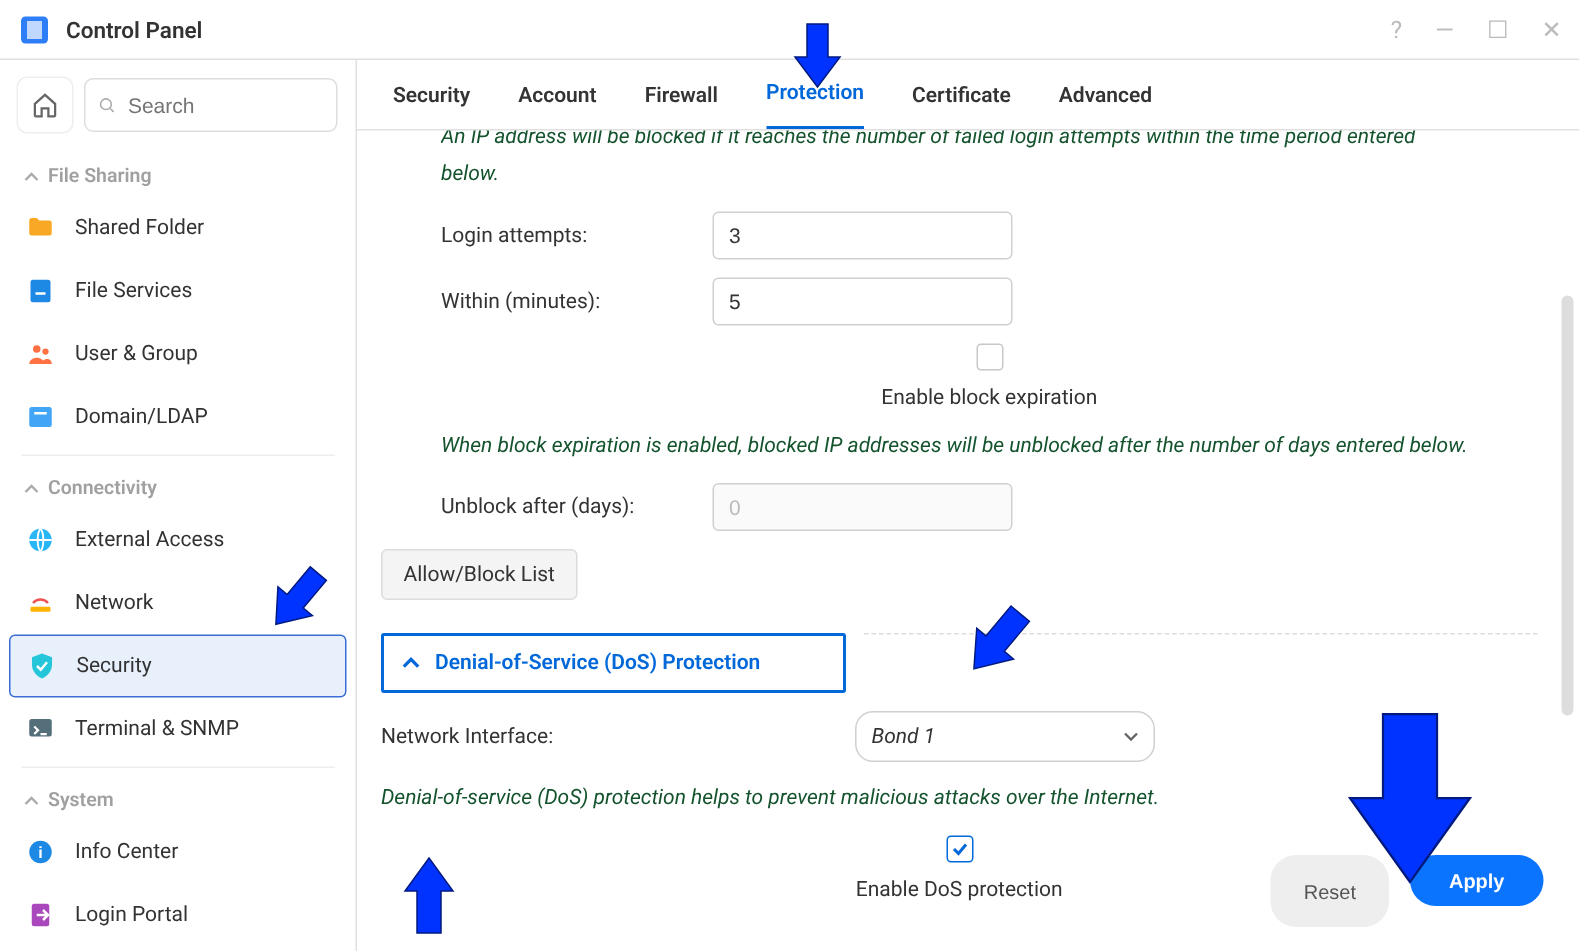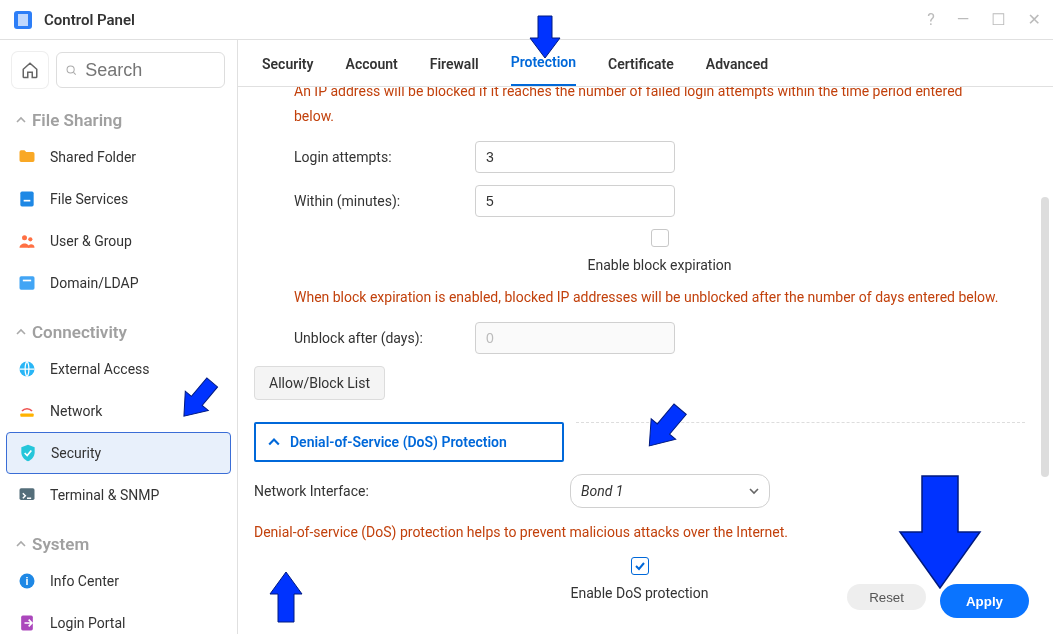--- a/index.html
+++ b/index.html
@@ -51,27 +51,27 @@
     display:flex; align-items:center; justify-content:center;
     background:#fff; box-shadow:0 0 0 1px #eee;
     color:#555;
   }
   .search-wrap {
     flex:1; height:36px; border-radius:6px; border:1px solid #ddd;
     display:flex; align-items:center; padding:0 8px; gap:6px;
     color:#888;
   }
   .search-wrap input {
-    border:none; outline:none; font-size:18px; width:100%; background:transparent;
+    border:none; outline:none; font-size:14px; width:100%; background:transparent;
     color:#737373;
   }
   .section-head {
     display:flex; align-items:center; gap:6px;
     padding: 10px 16px 6px 16px;
-    color:#a0a0a0; font-weight:600; font-size:17px;
+    color:#a0a0a0; font-weight:600; font-size:13px;
   }
   .chev { width:10px; height:10px; }
   .sidebar-items { display:flex; flex-direction:column; }
   .sidebar-item {
     display:flex; align-items:center; gap:12px;
     padding: 10px 14px 10px 16px;
     cursor:pointer;
     color:#333;
   }
   .sidebar-item .icon {
@@ -86,21 +86,21 @@
   .content { flex:1; display:flex; flex-direction:column; position:relative; }
   .tabs {
     display:flex; gap:32px; padding:14px 24px 0 24px; align-items:flex-end;
     border-bottom:1px solid var(--border);
   }
   .tab { padding-bottom:14px; font-weight:600; color:#333; cursor:pointer; }
   .tab.active { color:var(--blue); border-bottom:2px solid var(--blue); }
   .scrollpane { flex:1; overflow:hidden; position:relative; padding: 0 28px 0 56px; }
   .inner { padding-top:0; }
   .clipped-line { color:#333; padding-top:0; margin-top:-6px; }
-  .desc { color:#c2410c; line-height:1.5; }
+  .desc { color:#14532d; line-height:1.5;font-style:italic; }
   .row { display:flex; align-items:center; gap:16px; margin:12px 0; }
   .row label.fld { width:165px; color:#333; }
   .text-input {
     width:200px; height:32px; border:1px solid #d0d0d0; border-radius:4px;
     padding:0 10px; font-size:14px; color:#333; background:#fff;
   }
   .text-input.disabled { color:#bbb; background:#fafafa; }
   .chk-row { display:flex; align-items:center; gap:10px; margin:10px 0;flex-direction:column; }
   .chk-box {
     width:18px; height:18px; border:1.5px solid #c8c8c8; border-radius:3px;
@@ -123,21 +123,21 @@
   .select-wrap {
     width:200px; height:34px; border:1px solid #d0d0d0; border-radius:12px;
     display:flex; align-items:center; justify-content:space-between; padding:0 10px;
     color:#333; background:#fff; cursor:pointer;font-style:italic;
   }
   .footer {
     display:flex; justify-content:flex-end; gap:14px;
     padding:16px 24px; position:absolute; bottom:0; right:0;
   }
   .btn-reset {
-    height:26px; padding:0 22px; border-radius:17px; background:#eee; border:none;
+    height:48px; padding:0 22px; border-radius:17px; background:#eee; border:none;
     color:#555; cursor:pointer;
   }
   .btn-apply {
     height:34px; padding:0 26px; border-radius:17px; background:#0a74ff; color:#fff;
     border:none; font-weight:600; cursor:pointer;
   }
   .vscroll {
     position:absolute; right:4px; top:110px; width:8px; height:280px;
     background:#ddd; border-radius:4px;
   }

